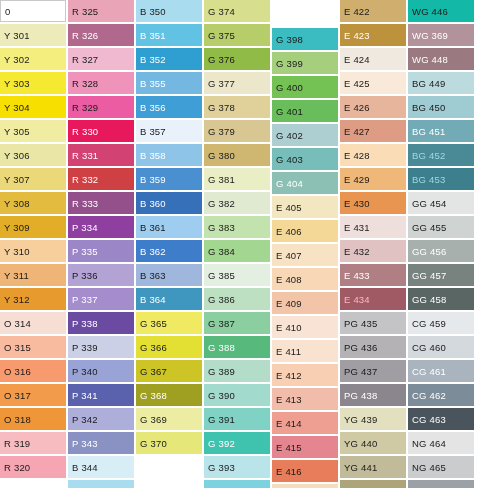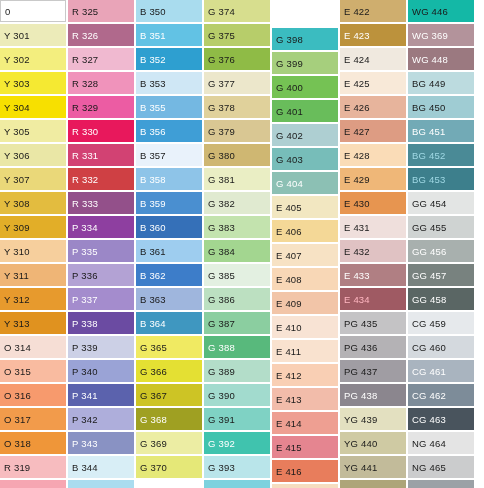--- a/index.html
+++ b/index.html
@@ -82,23 +82,20 @@
       </div>
       <div class="swatch" style="background: rgb(246, 207, 157);">
         <span class="label" style="color: rgb(26, 26, 26);">Y 310</span>
       </div>
       <div class="swatch" style="background: rgb(239, 181, 118);">
         <span class="label" style="color: rgb(26, 26, 26);">Y 311</span>
       </div>
       <div class="swatch" style="background: rgb(231, 154, 45);">
         <span class="label" style="color: rgb(26, 26, 26);">Y 312</span>
       </div>
-      <div class="swatch" style="background: rgb(224, 146, 31);">
-        <span class="label" style="color: rgb(26, 26, 26);">Y 313</span>
-      </div>
       <div class="swatch" style="background: rgb(246, 222, 213);">
         <span class="label" style="color: rgb(26, 26, 26);">O 314</span>
       </div>
       <div class="swatch" style="background: rgb(249, 187, 160);">
         <span class="label" style="color: rgb(26, 26, 26);">O 315</span>
       </div>
       <div class="swatch" style="background: rgb(247, 154, 109);">
         <span class="label" style="color: rgb(26, 26, 26);">O 316</span>
       </div>
       <div class="swatch" style="background: rgb(242, 155, 75);">
@@ -182,23 +179,20 @@
     <div class="col" style="left: 136px;">
       <div class="swatch" style="background: rgb(169, 220, 238);">
         <span class="label" style="color: rgb(26, 26, 26);">B 350</span>
       </div>
       <div class="swatch" style="background: rgb(98, 194, 228);">
         <span class="label" style="color: rgb(255, 255, 255);">B 351</span>
       </div>
       <div class="swatch" style="background: rgb(46, 159, 208);">
         <span class="label" style="color: rgb(255, 255, 255); text-align: center;">B 352</span>
       </div>
-      <div class="swatch" style="background: rgb(207, 231, 245);">
-        <span class="label" style="color: rgb(26, 26, 26);">B 353</span>
-      </div>
       <div class="swatch" style="background: rgb(116, 184, 226);">
         <span class="label" style="color: rgb(255, 255, 255);">B 355</span>
       </div>
       <div class="swatch" style="background: rgb(63, 158, 214);">
         <span class="label" style="color: rgb(255, 255, 255);">B 356</span>
       </div>
       <div class="swatch" style="background: rgb(233, 242, 251);">
         <span class="label" style="color: rgb(26, 26, 26);">B 357</span>
       </div>
       <div class="swatch" style="background: rgb(142, 196, 232);">

